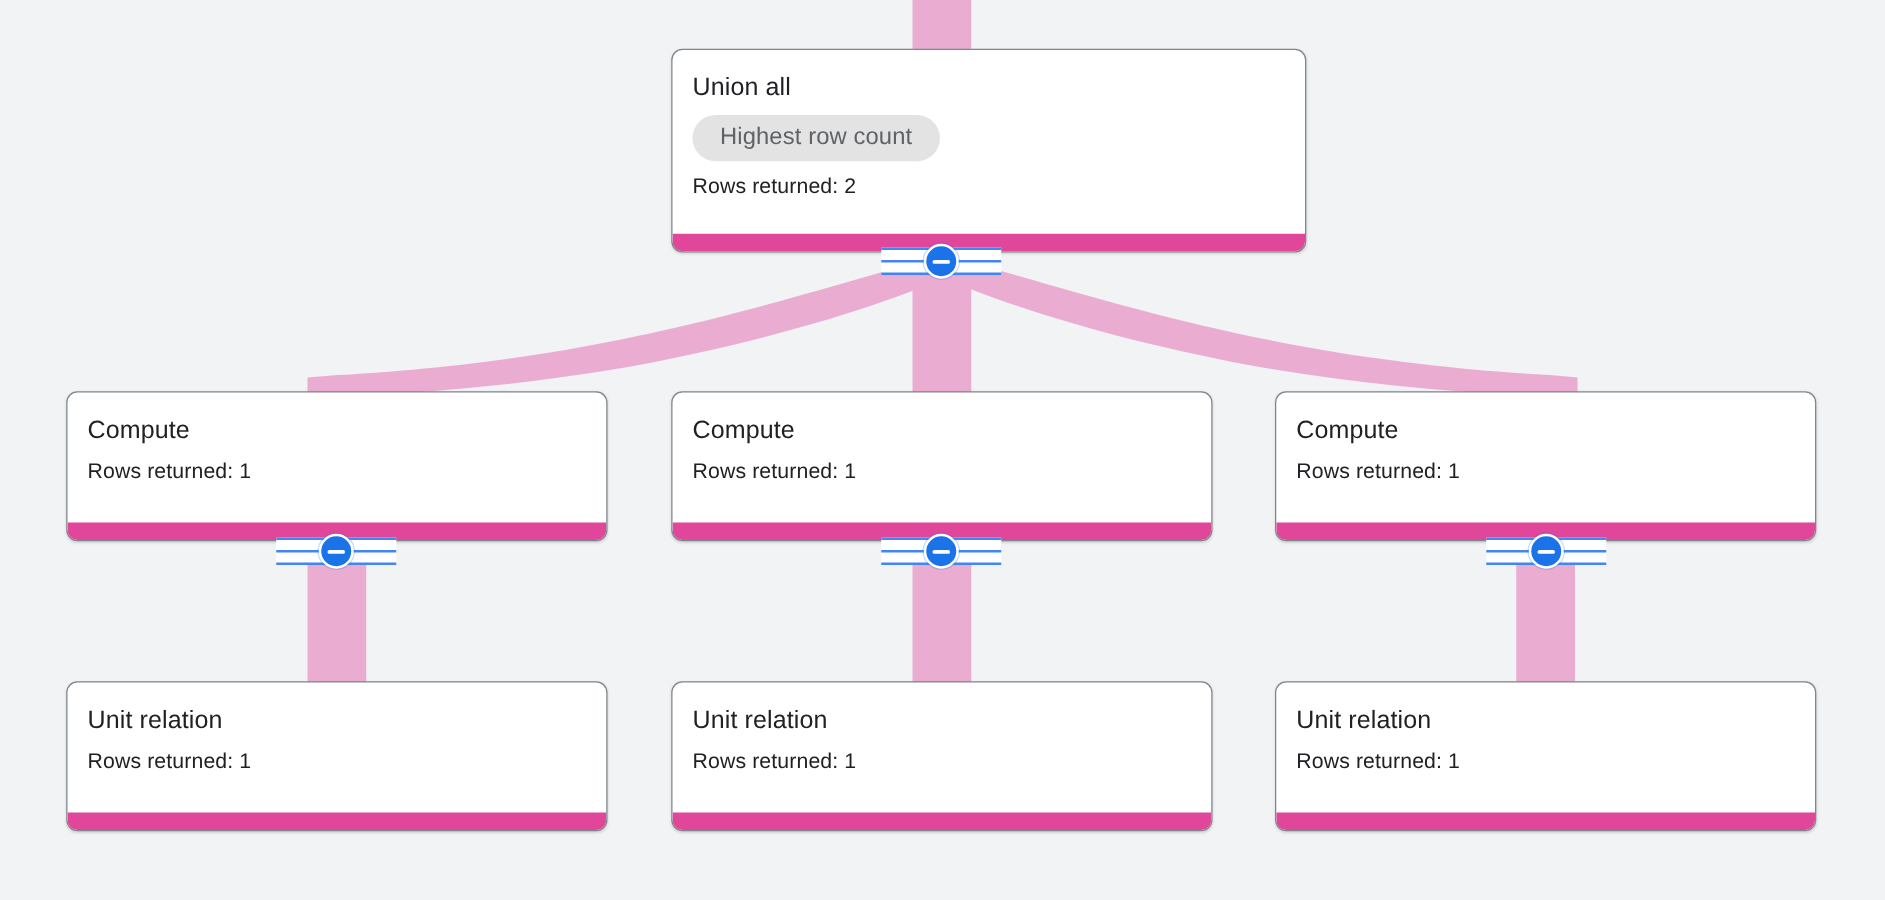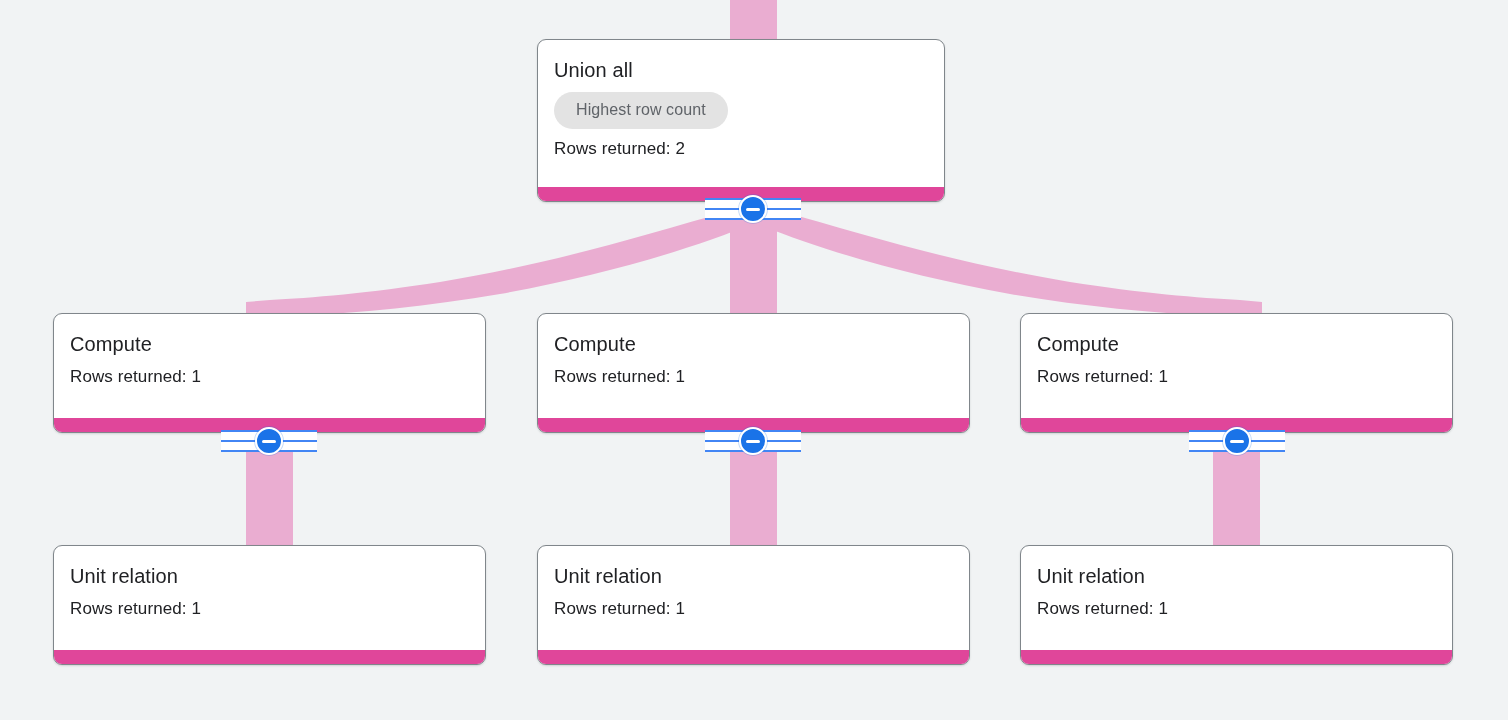--- a/index.html
+++ b/index.html
@@ -42,21 +42,21 @@
     line-height: 26px;
     color: #202124;
     letter-spacing: 0.1px;
     white-space: nowrap;
   }
   .node-chip {
     display: inline-block;
     margin-top: 9px;
     background: #e3e3e3;
     color: #5f6368;
-    font-size: 16px;
+    font-size: 19px;
     line-height: 22px;
     padding: 7px 22px 8px 22px;
     border-radius: 20px;
     letter-spacing: 0.1px;
     white-space: nowrap;
   }
   .node-rows {
     margin-top: 9px;
     font-size: 17px;
     line-height: 22px;
@@ -152,21 +152,21 @@
              L 1215,316
              C 1150,313 1080,306 1010,294
              C 910,276 820,250 753,222
              Z" fill="#eaadd1"></path>
 
     <rect x="246" y="442" width="47" height="108" fill="#eaadd1"></rect>
     <rect x="730" y="442" width="47" height="108" fill="#eaadd1"></rect>
     <rect x="1213" y="442" width="47" height="108" fill="#eaadd1"></rect>
   </svg>
 
-  <div class="node-card" style="left:537px; top:39px; width:408px; height:163px;">
+  <div class="node-card" style="left:537px; top:39px; width:508px; height:163px;">
     <div class="node-body">
       <div class="node-title">Union all</div>
       <div class="node-chip">Highest row count</div>
       <div class="node-rows">Rows returned: 2</div>
     </div>
     <div class="node-accent"></div>
   </div>
   <div class="collapse-handle" style="left:753px; top:209px;">
     <div class="rail"></div>
     <div class="collapse-btn"></div>

